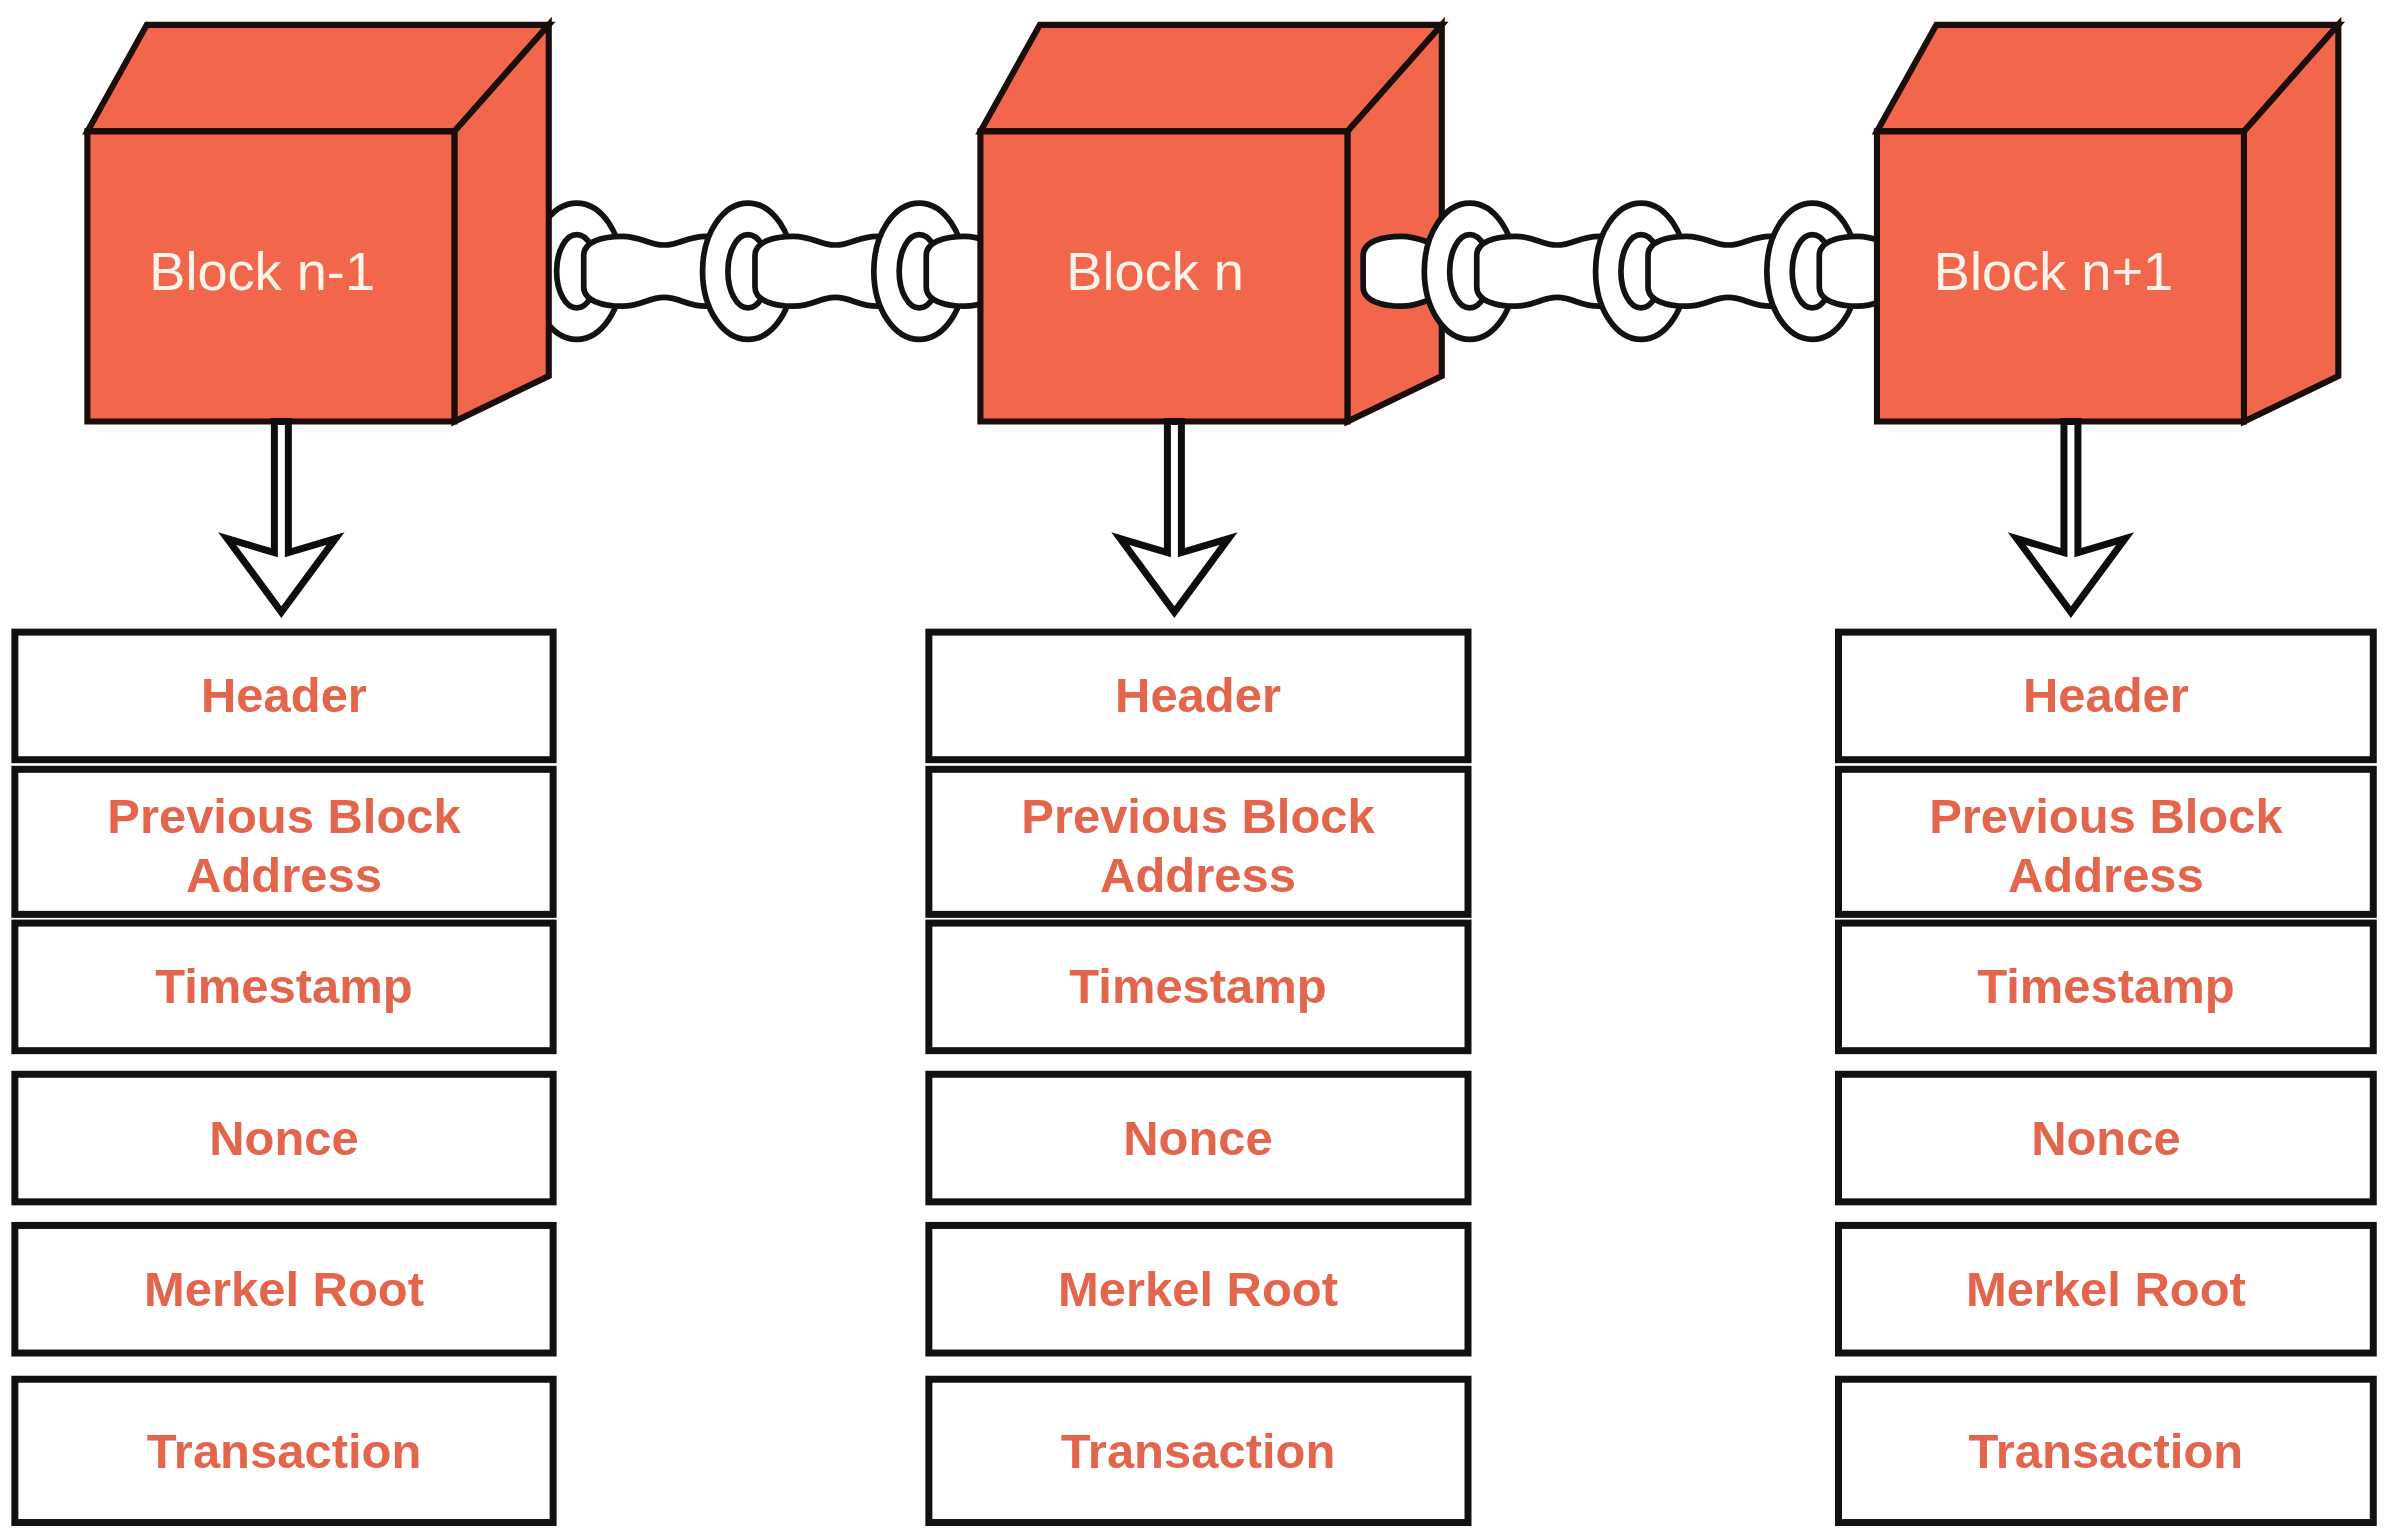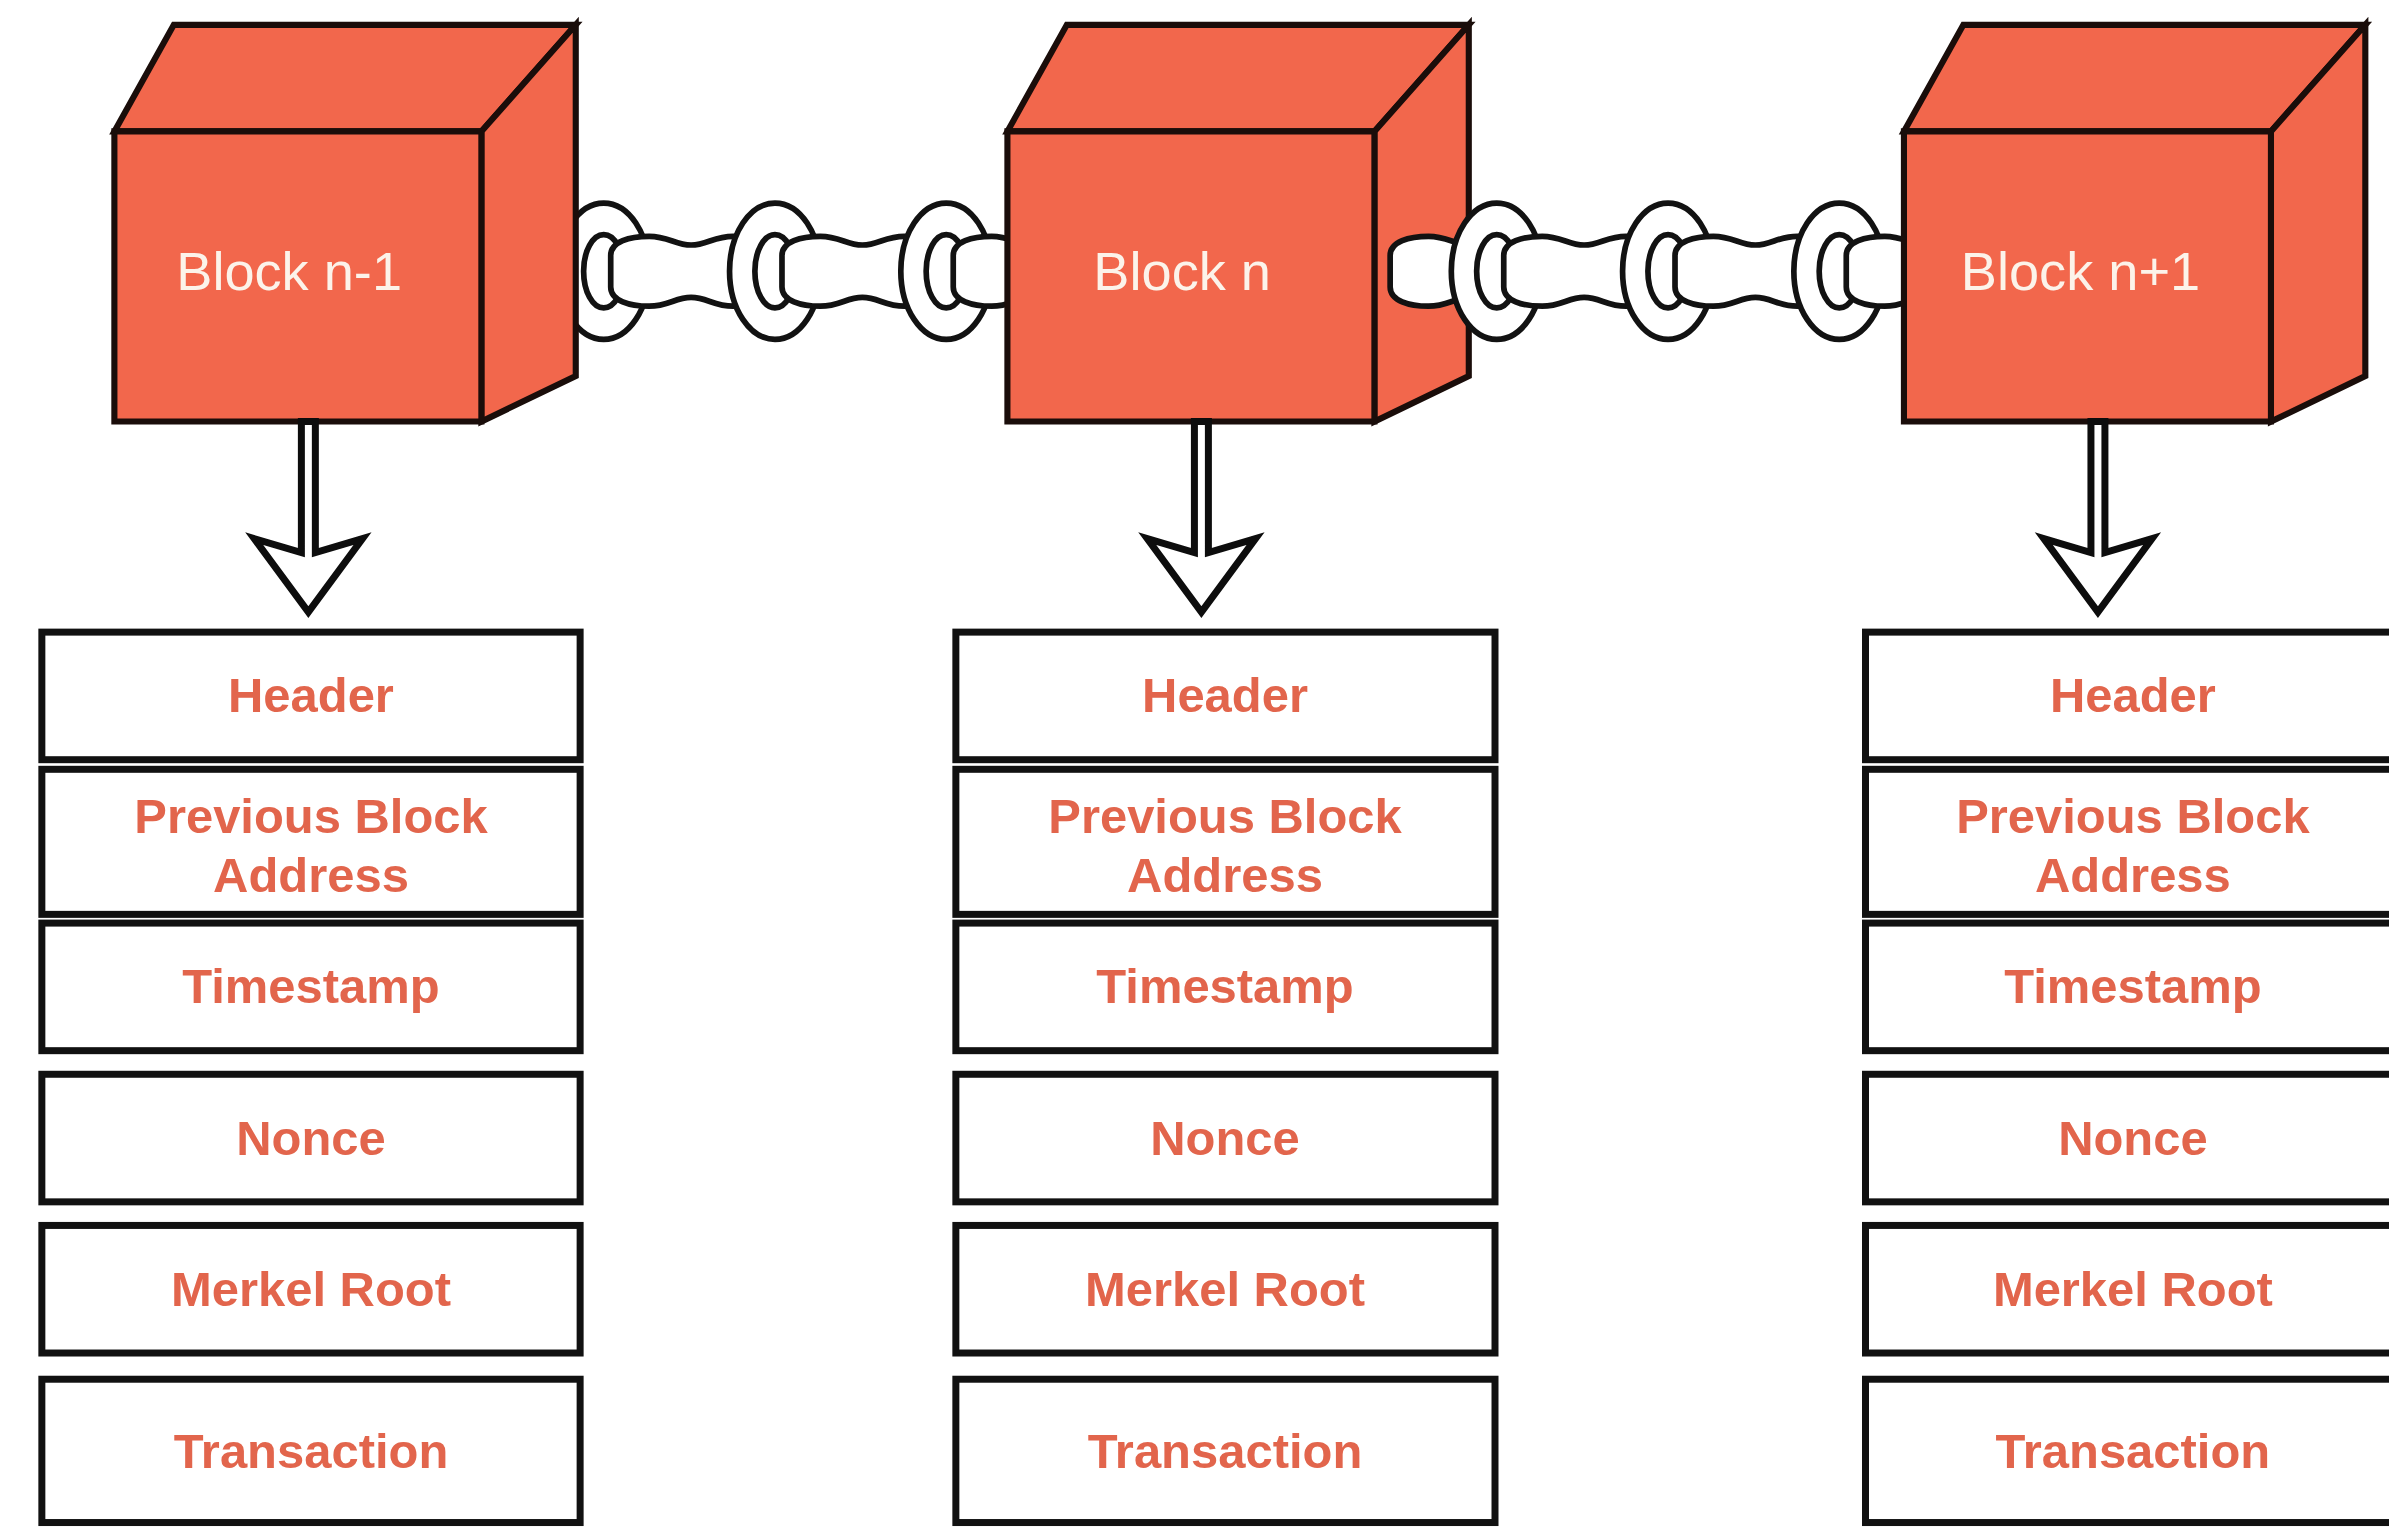--- a/index.html
+++ b/index.html
@@ -13,21 +13,20 @@
     position: relative;
     overflow: hidden;
     font-family: "Liberation Sans", sans-serif;
   }
   #diagram-root {
     position: absolute;
     left: 0;
     top: 0;
     width: 2030px;
     height: 1536px;
-    margin-left: 27px;
   }
   svg.stage {
     position: absolute;
     left: 0;
     top: 0;
     width: 2389px;
     height: 1536px;
     display: block;
   }
   .cube-face {

